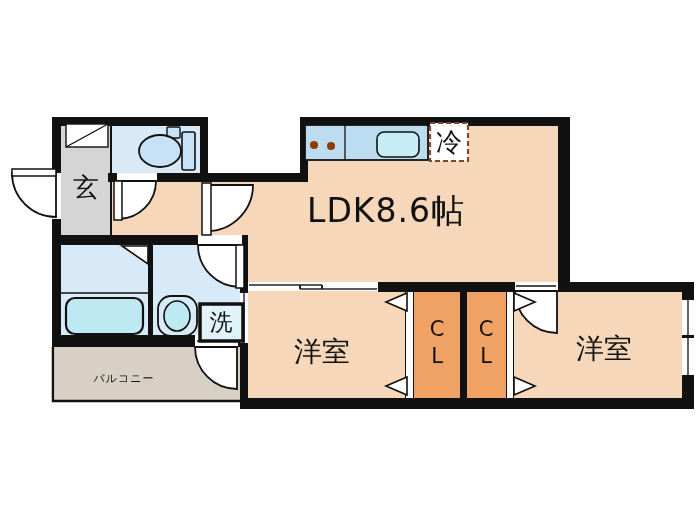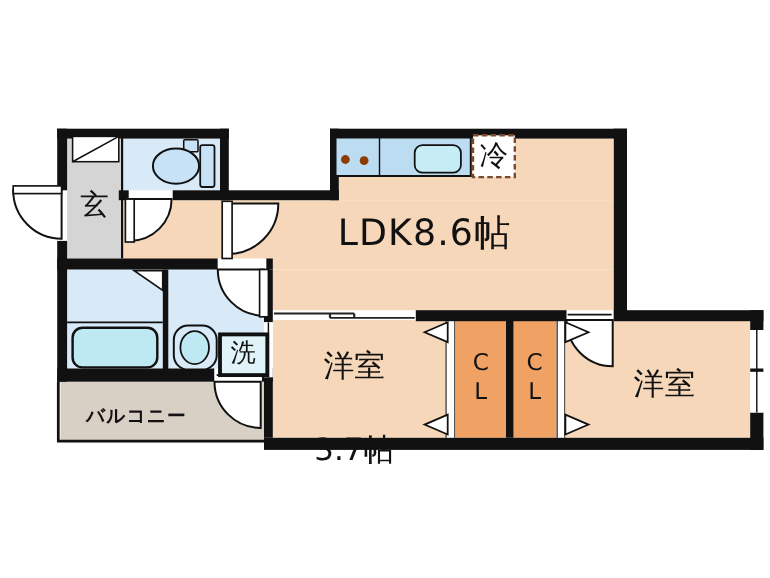--- a/index.html
+++ b/index.html
@@ -10,21 +10,21 @@
   .gap{position:absolute;background:#fff;}
   .strip{position:absolute;background:#fff;border-left:1.5px solid #111;border-right:1.5px solid #111;box-sizing:border-box;}
   .label{position:absolute;transform:translate(-50%,-50%);white-space:pre-line;text-align:center;
          color:#111;line-height:1.25;}
   .lbl-ldk{font-size:33px;letter-spacing:1px;}
   .lbl-room{font-size:28px;line-height:38px;}
   .lbl-cl{font-size:21px;line-height:27px;font-weight:500;}
   .lbl-gen{font-size:26px;}
   .lbl-sen{font-size:23px;}
   .lbl-rei{font-size:26px;}
-  .lbl-bal{font-size:17px;letter-spacing:1px;font-weight:bold;}
+  .lbl-bal{font-size:11px;letter-spacing:1px;}
   svg.overlay{position:absolute;left:0;top:0;}
 </style>
 </head>
 <body>
 
 <div class="canvas">
 
   <div class="fill" style="left:61px;top:126px;width:49px;height:109px;background:#D5D5D5;"></div>
   <div class="fill" style="left:112px;top:126px;width:88px;height:47px;background:#D8EAF8;"></div>
   <div class="fill" style="left:112px;top:182px;width:446px;height:63px;background:#F6D7B9;"></div>
@@ -145,21 +145,20 @@
       <ellipse cx="177" cy="316" rx="13" ry="15" fill="#BFE9F2" stroke="#111" stroke-width="1.6"></ellipse>
     </g>
 
     <rect x="200" y="304" width="43" height="37" fill="#DFF3F8" stroke="#111" stroke-width="3.5"></rect>
   </svg>
 
   <div class="label lbl-ldk" style="left:386px;top:211px;">LDK8.6帖</div>
 
   <div class="label lbl-room" style="left:322px;top:352px;">
     <span>洋室</span><br>
-    <span>3.7帖</span>
   </div>
 
   <div class="label lbl-room" style="left:604px;top:349px;">
     <span>洋室</span><br>
   </div>
 
   <div class="label lbl-cl" style="left:437px;top:343px;">C
 L</div>
   <div class="label lbl-cl" style="left:486px;top:343px;">C
 L</div>

